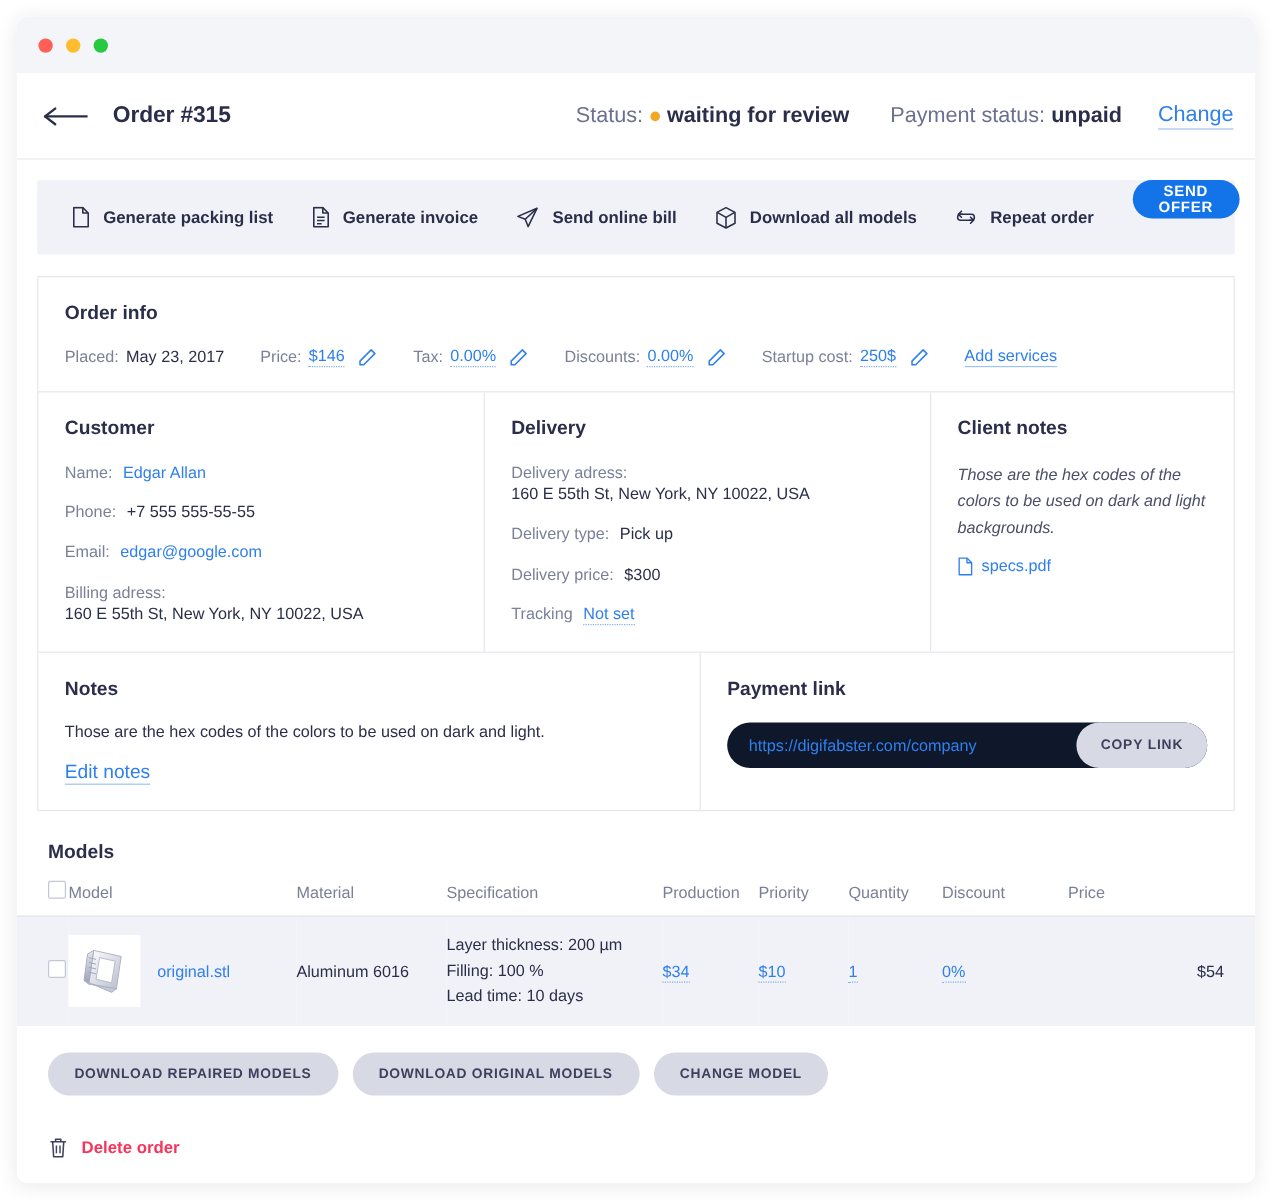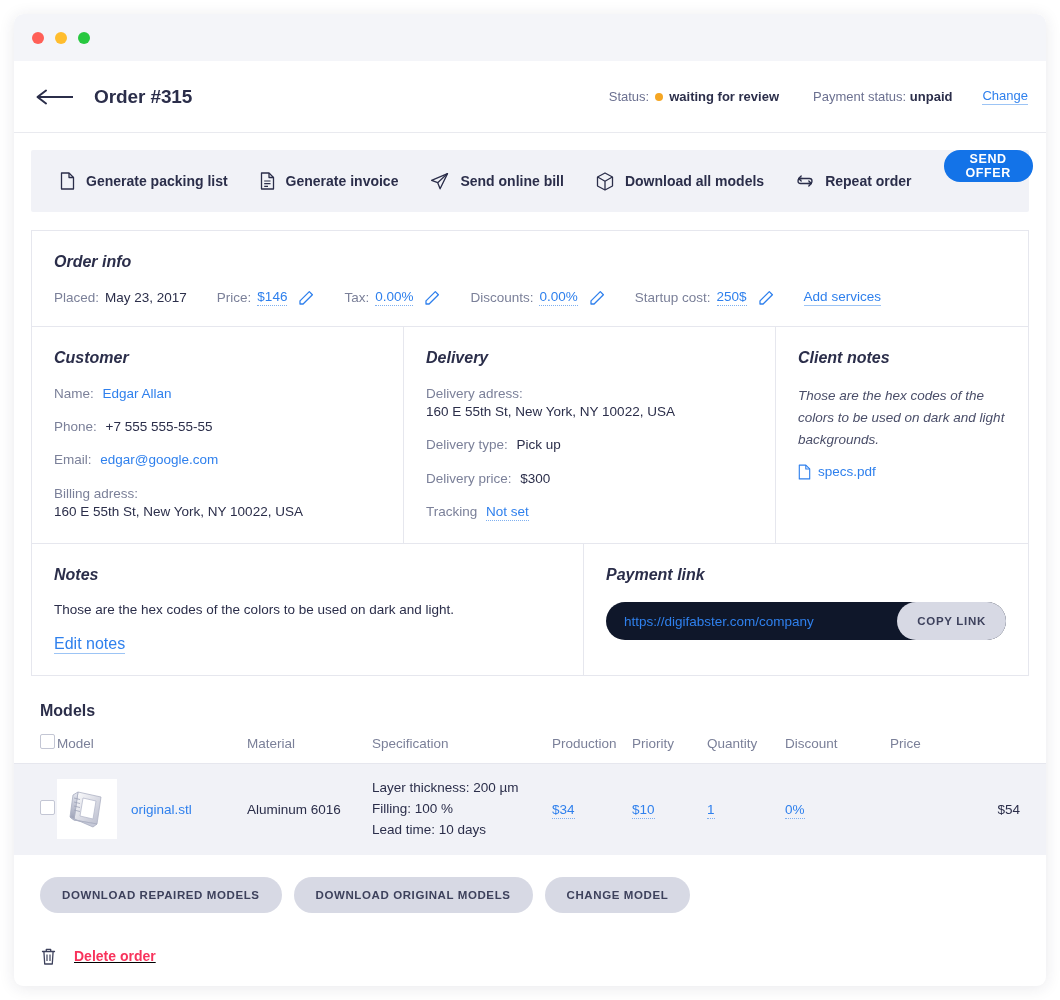--- a/index.html
+++ b/index.html
@@ -51,21 +51,21 @@
   .order-title {
     font-size: 19px;
     font-weight: 700;
     color: #2b2e4a;
     letter-spacing: -0.1px;
   }
   .header-right {
     margin-left: auto;
     display: flex;
     align-items: center;
-    font-size: 13px;
+    font-size: 18px;
     color: #5a5f7d;
   }
   .status-group { display: flex; align-items: center; margin-right: 34px; }
   .status-label { color: #6b7090; }
   .status-bullet {
     width: 8px; height: 8px; border-radius: 50%;
     background: #f5a623; display: inline-block;
     margin: 0 6px 0 6px;
   }
   .status-value { font-weight: 700; color: #2b2e4a; }
@@ -113,21 +113,20 @@
 
   
   .card {
     margin: 18px 17px 0 17px;
     border: 1px solid #e6e7ee;
   }
   .orderinfo { padding: 22px 22px 20px 22px; border-bottom: 1px solid #e6e7ee; }
   .sect-title {
     font-size: 16px; font-weight: 700; color: #2b2e4a;
     margin-bottom: 18px;
-    font-style: italic;
   }
   .info-row { display: flex; align-items: center; font-size: 13.5px; flex-wrap: wrap; }
   .info-item { display: flex; align-items: center; margin-right: 30px; }
   .lbl { color: #7b8099; margin-right: 6px; }
   .val { color: #2b2e4a; }
   .dotted-link {
     color: #2f80ed;
     border-bottom: 1px dotted #7fb0f0;
     cursor: pointer;
     padding-bottom: 1px;
@@ -225,24 +224,23 @@
   .model-btns { display: flex; gap: 12px; margin: 22px 0 0 26px; }
   .gray-btn {
     background: #d7d9e4; color: #3d415c;
     border: none; border-radius: 21px;
     height: 36px; padding: 0 22px;
     font-size: 11.5px; font-weight: 700; letter-spacing: 0.6px;
     cursor: pointer;
     font-family: "Liberation Sans", sans-serif;
   }
   .delete-row {
-    display: flex; align-items: center; gap: 17px;
+    display: flex; align-items: center; gap: 11px;
     margin: 34px 0 0 26px;
     cursor: pointer;
-    text-decoration: underline;
   }
   .delete-label { color: #f8335c; font-size: 14px; font-weight: 700; }
 </style>
 </head>
 <body>
 
 <div class="window">
 
   <div class="titlebar">
     <span class="dot red"></span>

